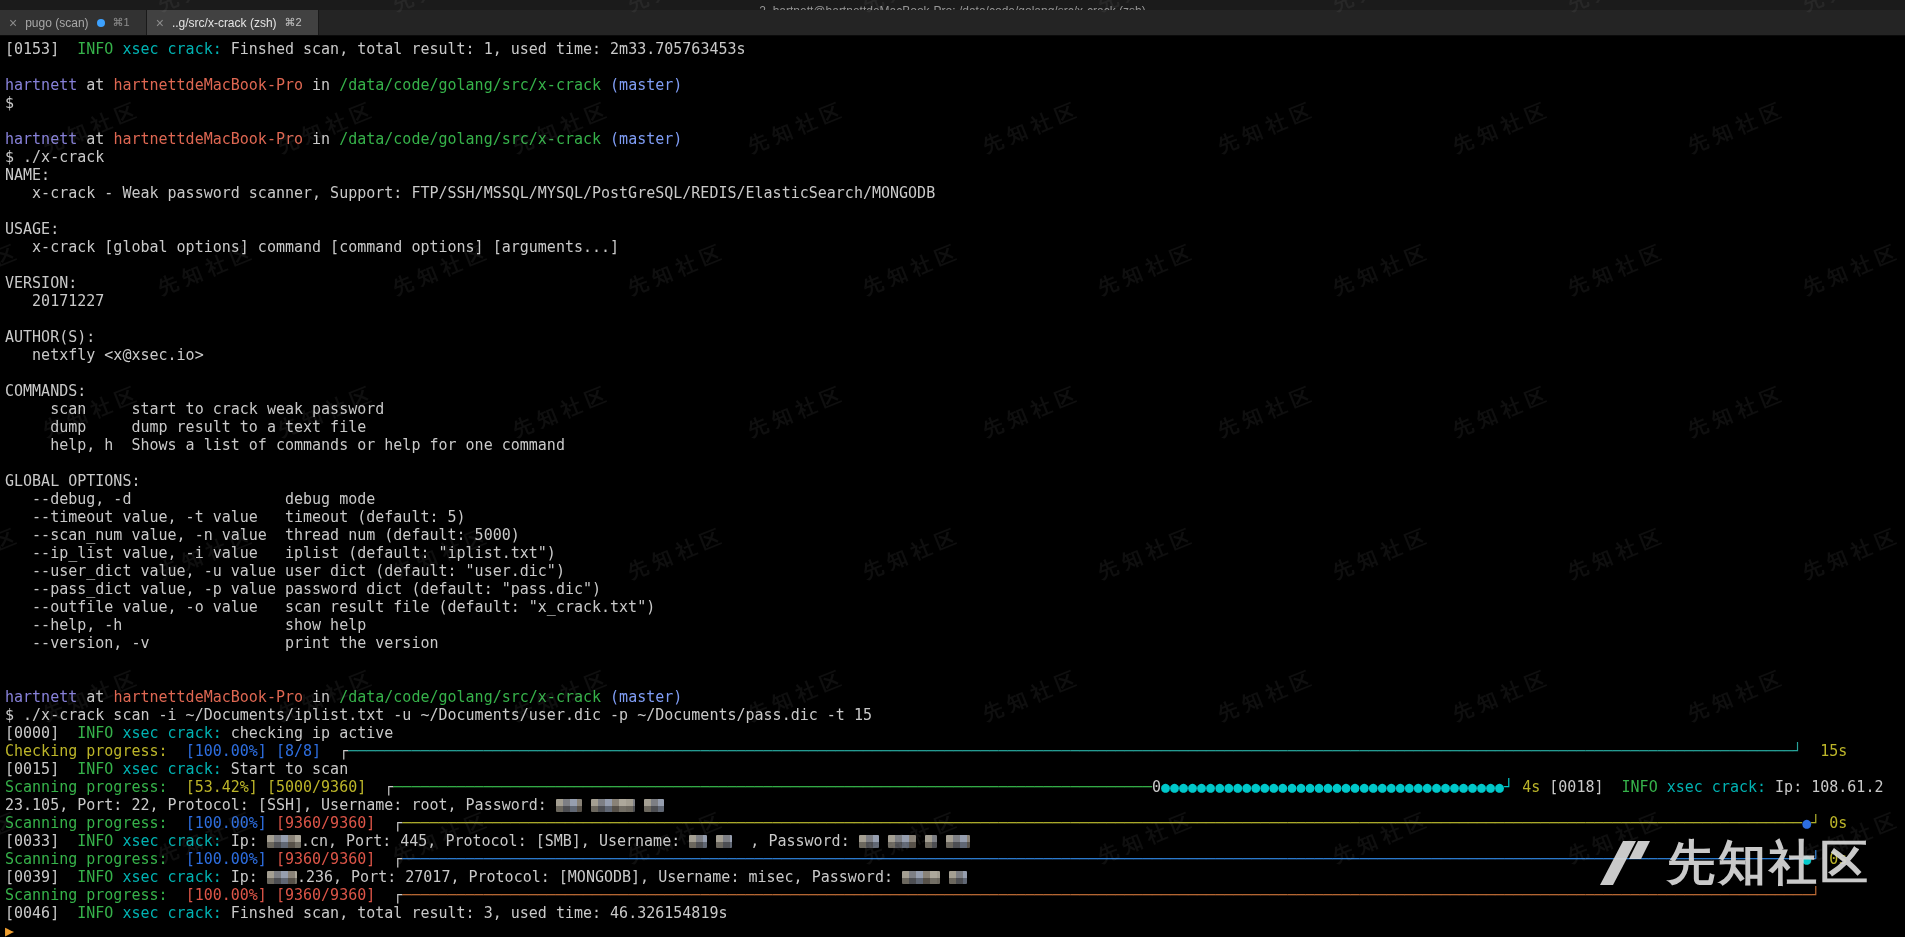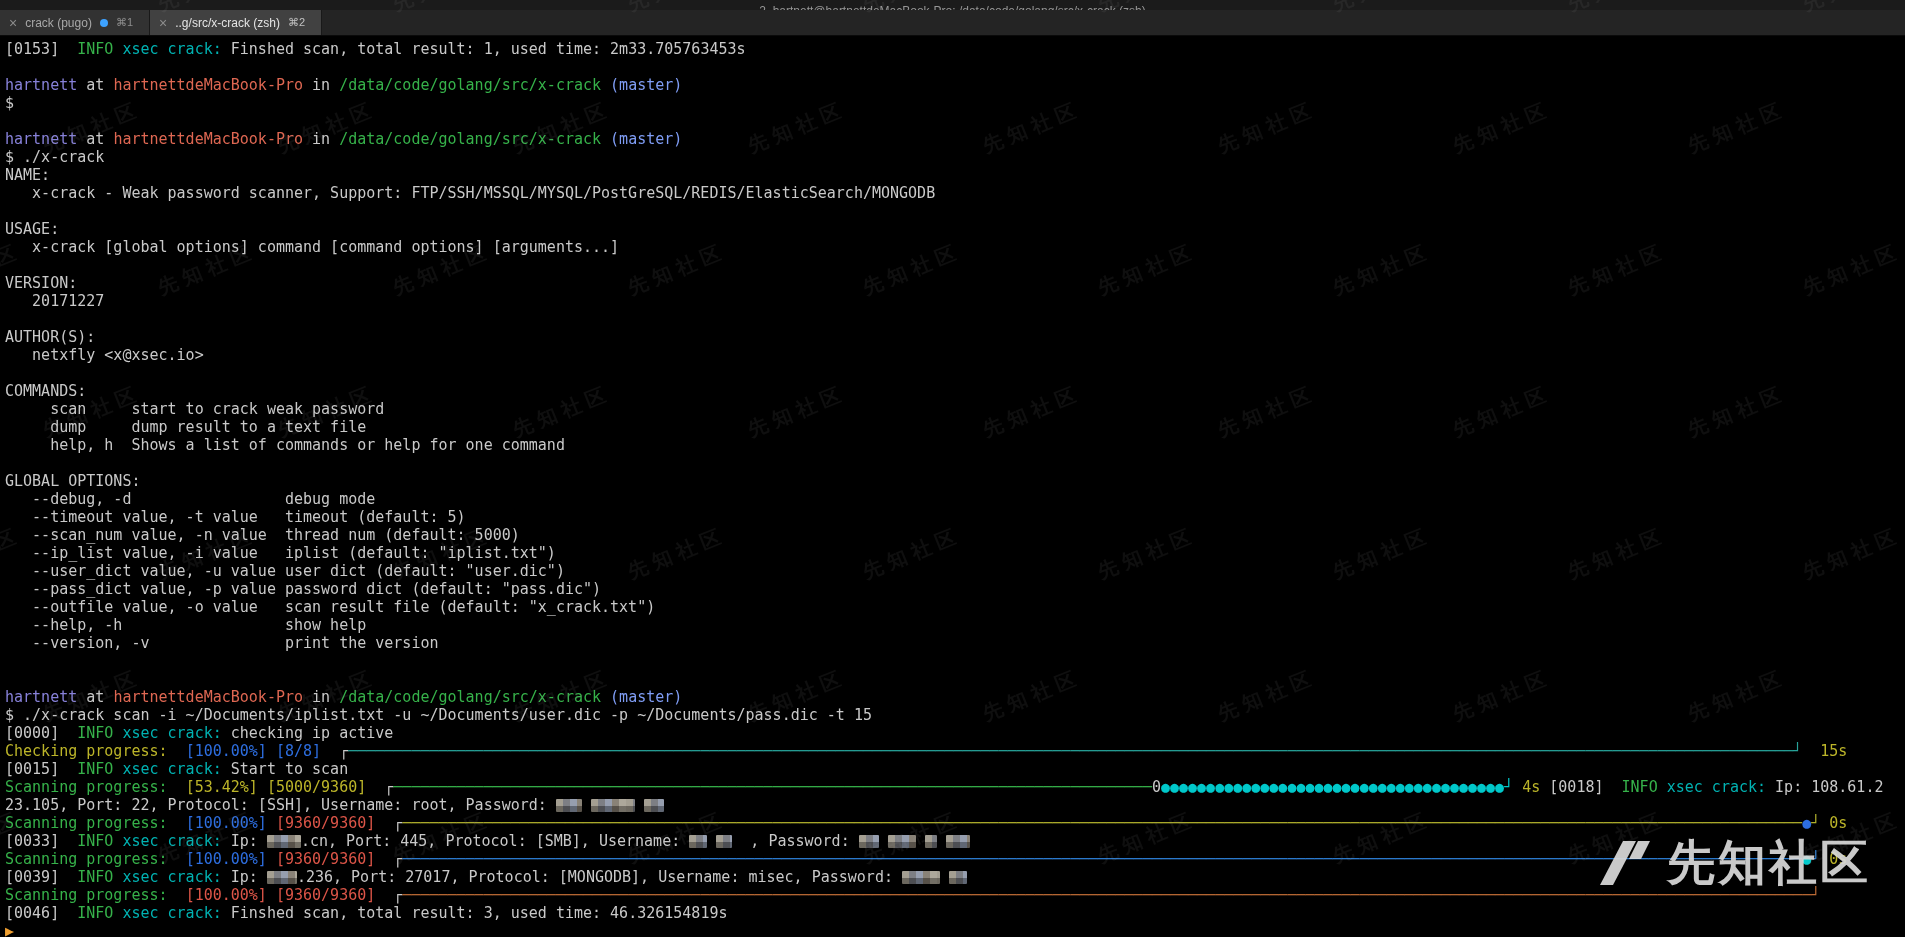--- a/index.html
+++ b/index.html
@@ -43,21 +43,21 @@
 </head>
 <body>
 
 <div class="titlebar">
   <span class="title">2. hartnett@hartnettdeMacBook-Pro: /data/code/golang/src/x-crack (zsh)</span>
 </div>
 
 <div class="tabbar">
     <div class="tab">
       <span class="close">×</span>
-      <span>crack (pugo)</span>
+      <span>pugo (scan)</span>
       <span class="dot"></span>
       <span class="shortcut">⌘1</span>
     </div>
     <div class="tab active">
       <span class="close">×</span>
       <span>..g/src/x-crack (zsh)</span>
       <span class="shortcut">⌘2</span>
     </div>
   </div>
 

